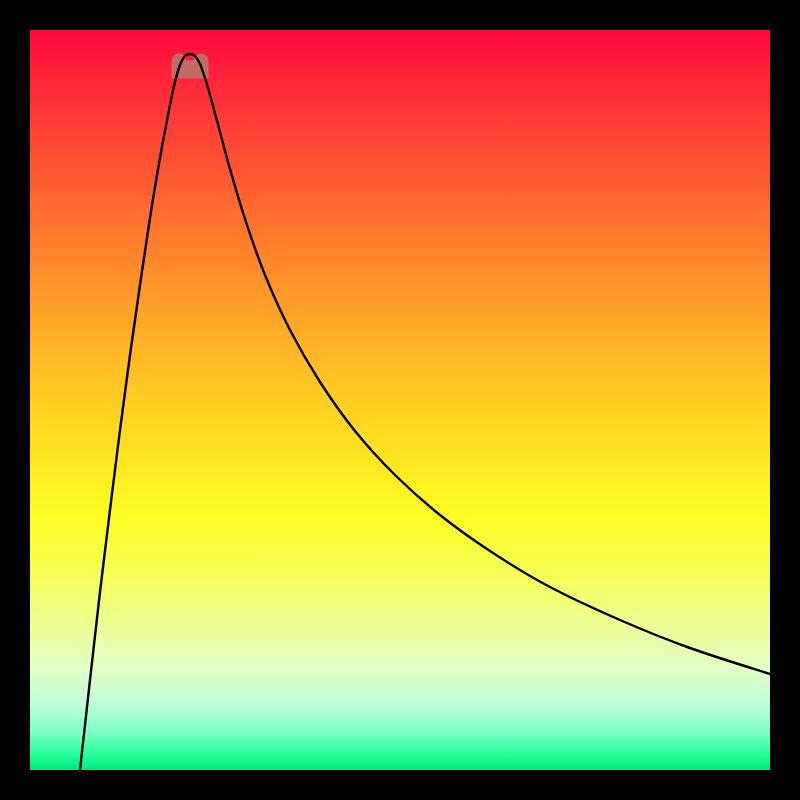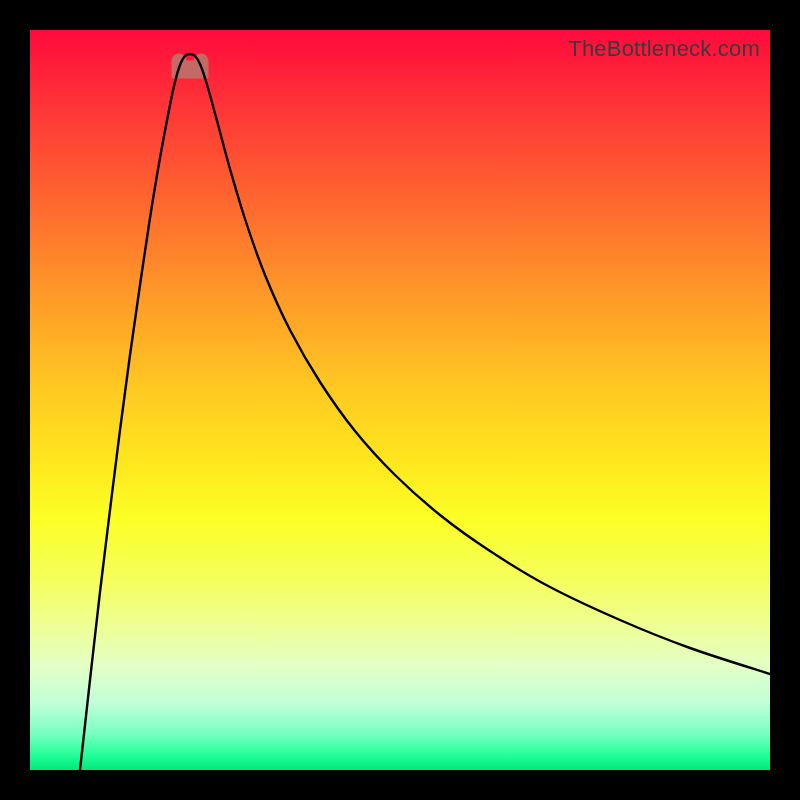--- a/index.html
+++ b/index.html
@@ -49,21 +49,20 @@
     left: 0;
     top: 0;
     width: 740px;
     height: 740px;
   }
 </style>
 </head>
 <body>
 
 <div class="frame">
-  <div class="attribution">TheBottleneck.com</div>
 
   <svg class="curve" viewBox="0 0 740 740" preserveAspectRatio="none">
     <g>
       <path id="marker-path" fill="#c46a65" stroke="#c46a65" stroke-width="1" d="M 142 48 L 142 31 A 7 7 0 0 1 156 31 Q 160 31 164 31 A 7 7 0 0 1 178 31 L 178 48 Z"></path>
     </g>
     <path id="curve-path" fill="none" stroke="#000000" stroke-width="2.4" stroke-linecap="round" d="M 50 740 C 51.7 725.0, 56.7 679.7, 60 650 C 63.3 620.3, 66.7 590.3, 70 562 C 73.3 533.7, 76.7 507.0, 80 480 C 83.3 453.0, 86.7 425.8, 90 400 C 93.3 374.2, 96.7 349.2, 100 325 C 103.3 300.8, 106.7 277.8, 110 255 C 113.3 232.2, 116.7 209.2, 120 188 C 123.3 166.8, 126.7 146.8, 130 128 C 133.3 109.2, 137.5 87.7, 140 75 C 142.5 62.3, 143.3 58.7, 145 52 C 146.7 45.3, 148.3 39.3, 150 35 C 151.7 30.7, 153.3 27.8, 155 26 C 156.7 24.2, 158.3 24.0, 160 24 C 161.7 24.0, 163.3 24.3, 165 26 C 166.7 27.7, 168.3 30.3, 170 34 C 171.7 37.7, 173.3 42.8, 175 48 C 176.7 53.2, 177.5 56.0, 180 65 C 182.5 74.0, 186.7 89.7, 190 102 C 193.3 114.3, 195.8 124.5, 200 139 C 204.2 153.5, 209.2 171.3, 215 189 C 220.8 206.7, 227.5 226.5, 235 245 C 242.5 263.5, 250.8 282.2, 260 300 C 269.2 317.8, 279.2 335.2, 290 352 C 300.8 368.8, 312.5 385.5, 325 401 C 337.5 416.5, 350.8 431.0, 365 445 C 379.2 459.0, 394.2 472.3, 410 485 C 425.8 497.7, 441.7 509.0, 460 521 C 478.3 533.0, 498.3 545.5, 520 557 C 541.7 568.5, 566.7 579.8, 590 590 C 613.3 600.2, 635.0 609.0, 660 618 C 685.0 627.0, 726.7 639.7, 740 644"></path>
   </svg>
 </div>
 
 </body></html>

